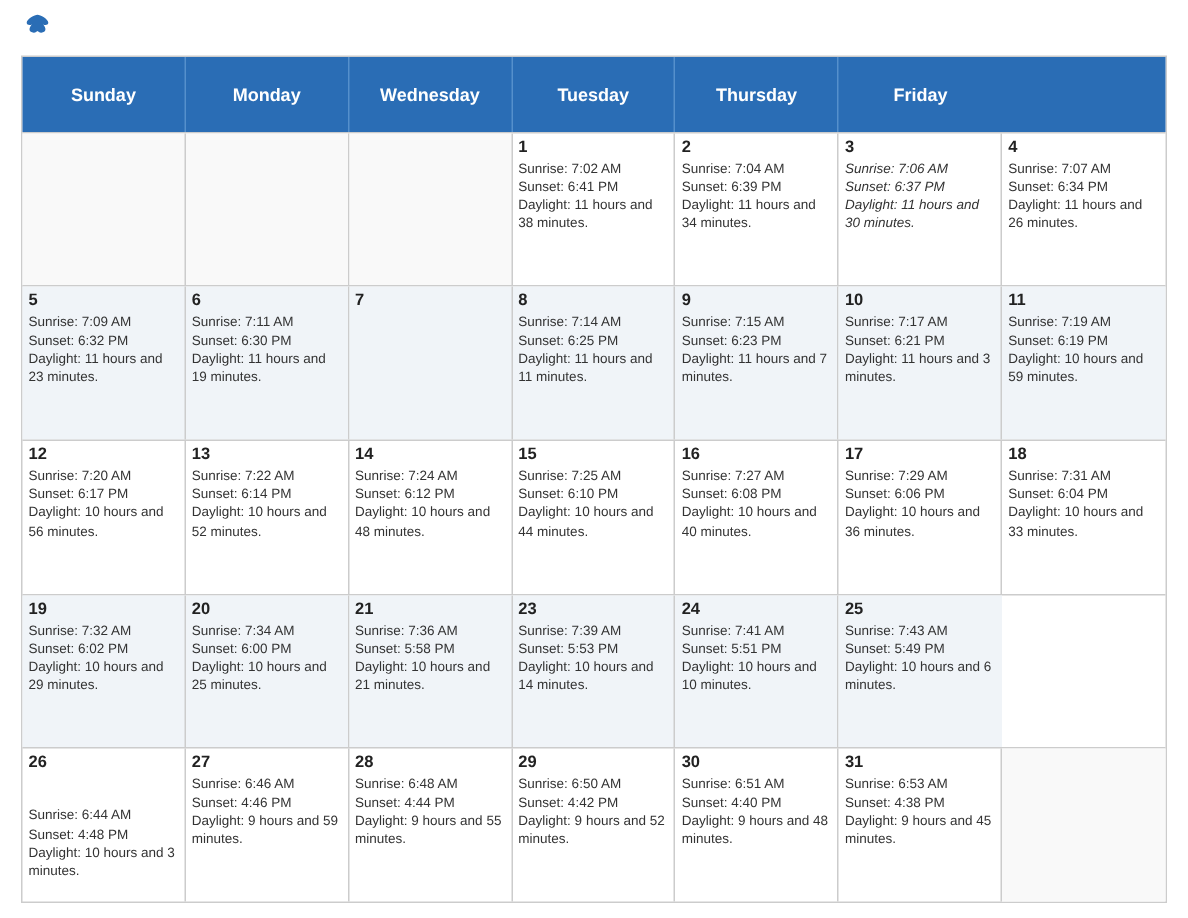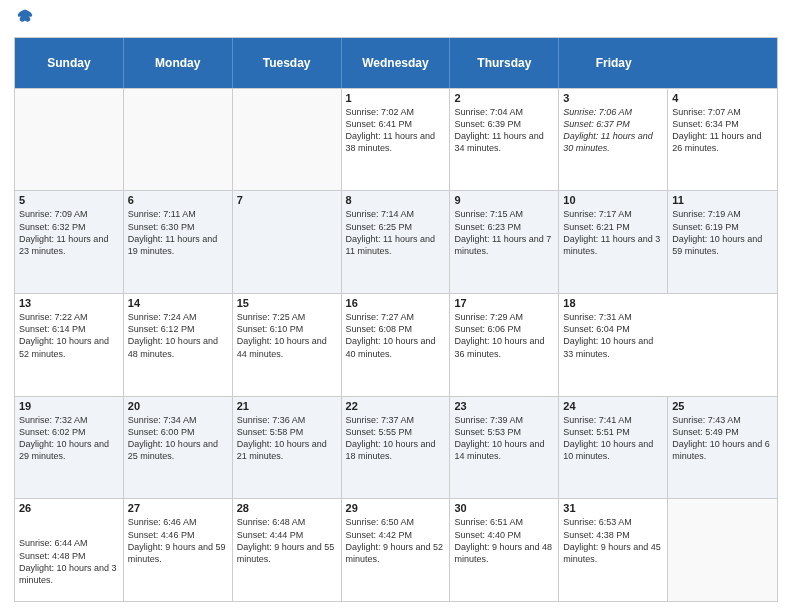--- a/index.html
+++ b/index.html
@@ -127,22 +127,22 @@
     <div class="title-block">
       <div class="month-title"></div>
       <div class="location"></div>
     </div>
   </div>
 
   <div class="calendar">
     <div class="cal-header-row">
     <div class="cal-header-cell">Sunday</div>
         <div class="cal-header-cell">Monday</div>
+        <div class="cal-header-cell">Wednesday</div>
         <div class="cal-header-cell">Tuesday</div>
-        <div class="cal-header-cell">Wednesday</div>
         <div class="cal-header-cell">Thursday</div>
         <div class="cal-header-cell">Friday</div>
       </div>
     <div class="cal-body">
     <div class="cal-week">
           <div class="cal-cell empty"></div>
           <div class="cal-cell empty"></div>
           <div class="cal-cell empty"></div>
           <div class="cal-cell">
             <div class="day-number">1</div>
@@ -205,20 +205,26 @@
           </div>
           <div class="cal-cell alt-bg">
             <div class="day-number">11</div>
             <div class="cell-text" style="white-space: pre-line;">Sunrise: 7:19 AM
 Sunset: 6:19 PM
 Daylight: 10 hours and 59 minutes.</div>
           </div>
         </div>
         <div class="cal-week">
           <div class="cal-cell">
+            <div class="day-number">12</div>
+            <div class="cell-text" style="white-space: pre-line;">Sunrise: 7:20 AM
+Sunset: 6:17 PM
+Daylight: 10 hours and 56 minutes.</div>
+          </div>
+          <div class="cal-cell">
             <div class="day-number">13</div>
             <div class="cell-text" style="white-space: pre-line;">Sunrise: 7:22 AM
 Sunset: 6:14 PM
 Daylight: 10 hours and 52 minutes.</div>
           </div>
           <div class="cal-cell">
             <div class="day-number">14</div>
             <div class="cell-text" style="white-space: pre-line;">Sunrise: 7:24 AM
 Sunset: 6:12 PM
 Daylight: 10 hours and 48 minutes.</div>
@@ -259,26 +265,20 @@
             <div class="day-number">20</div>
             <div class="cell-text" style="white-space: pre-line;">Sunrise: 7:34 AM
 Sunset: 6:00 PM
 Daylight: 10 hours and 25 minutes.</div>
           </div>
           <div class="cal-cell alt-bg">
             <div class="day-number">21</div>
             <div class="cell-text" style="white-space: pre-line;">Sunrise: 7:36 AM
 Sunset: 5:58 PM
 Daylight: 10 hours and 21 minutes.</div>
-          </div>
-          <div class="cal-cell alt-bg">
-            <div class="day-number">22</div>
-            <div class="cell-text" style="white-space: pre-line;">Sunrise: 7:37 AM
-Sunset: 5:55 PM
-Daylight: 10 hours and 18 minutes.</div>
           </div>
           <div class="cal-cell alt-bg">
             <div class="day-number">23</div>
             <div class="cell-text" style="white-space: pre-line;">Sunrise: 7:39 AM
 Sunset: 5:53 PM
 Daylight: 10 hours and 14 minutes.</div>
           </div>
           <div class="cal-cell alt-bg">
             <div class="day-number">24</div>
             <div class="cell-text" style="white-space: pre-line;">Sunrise: 7:41 AM

